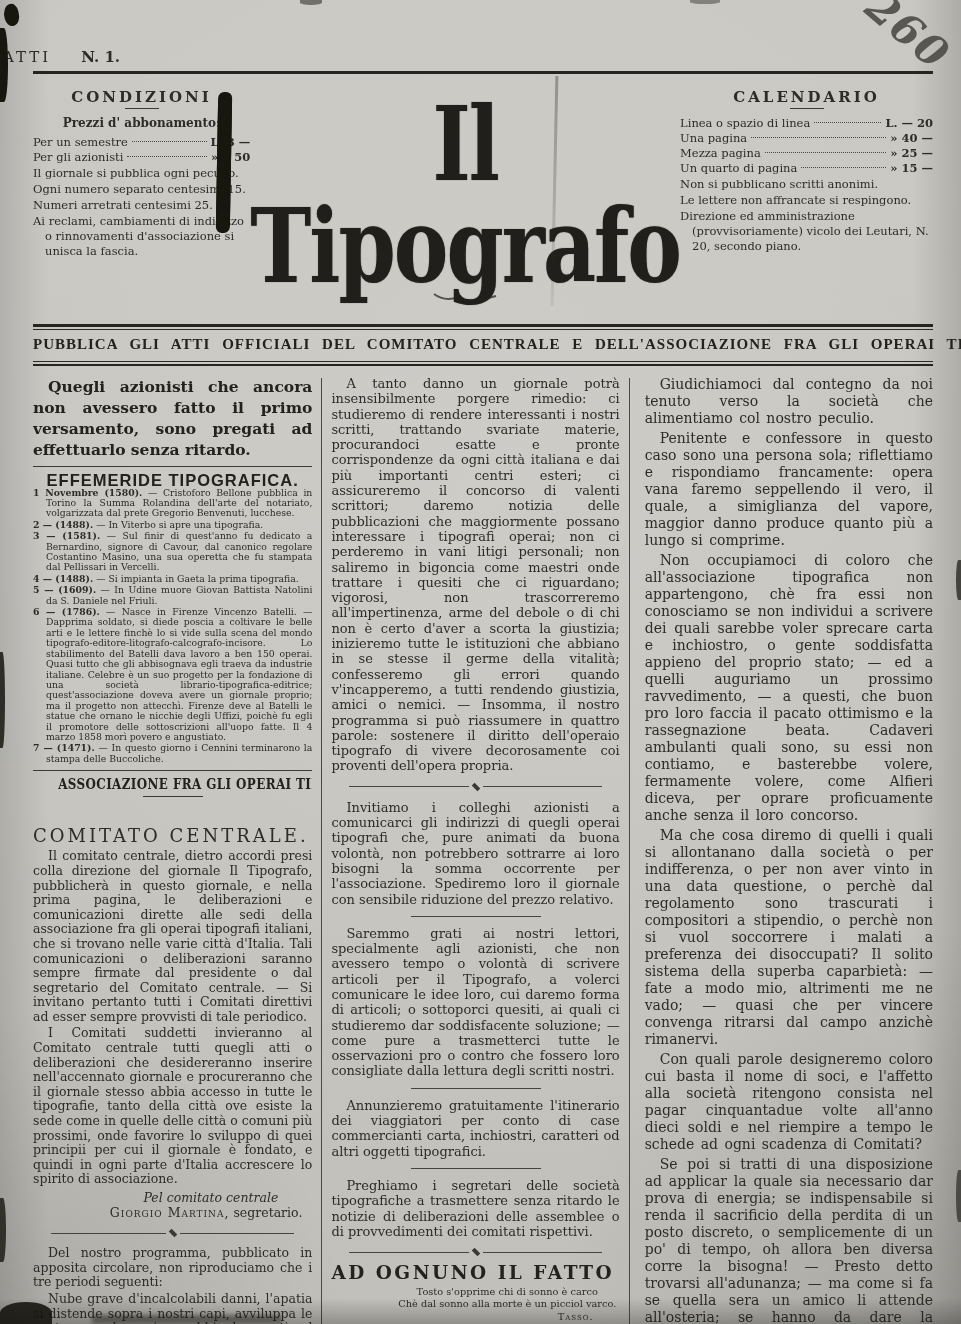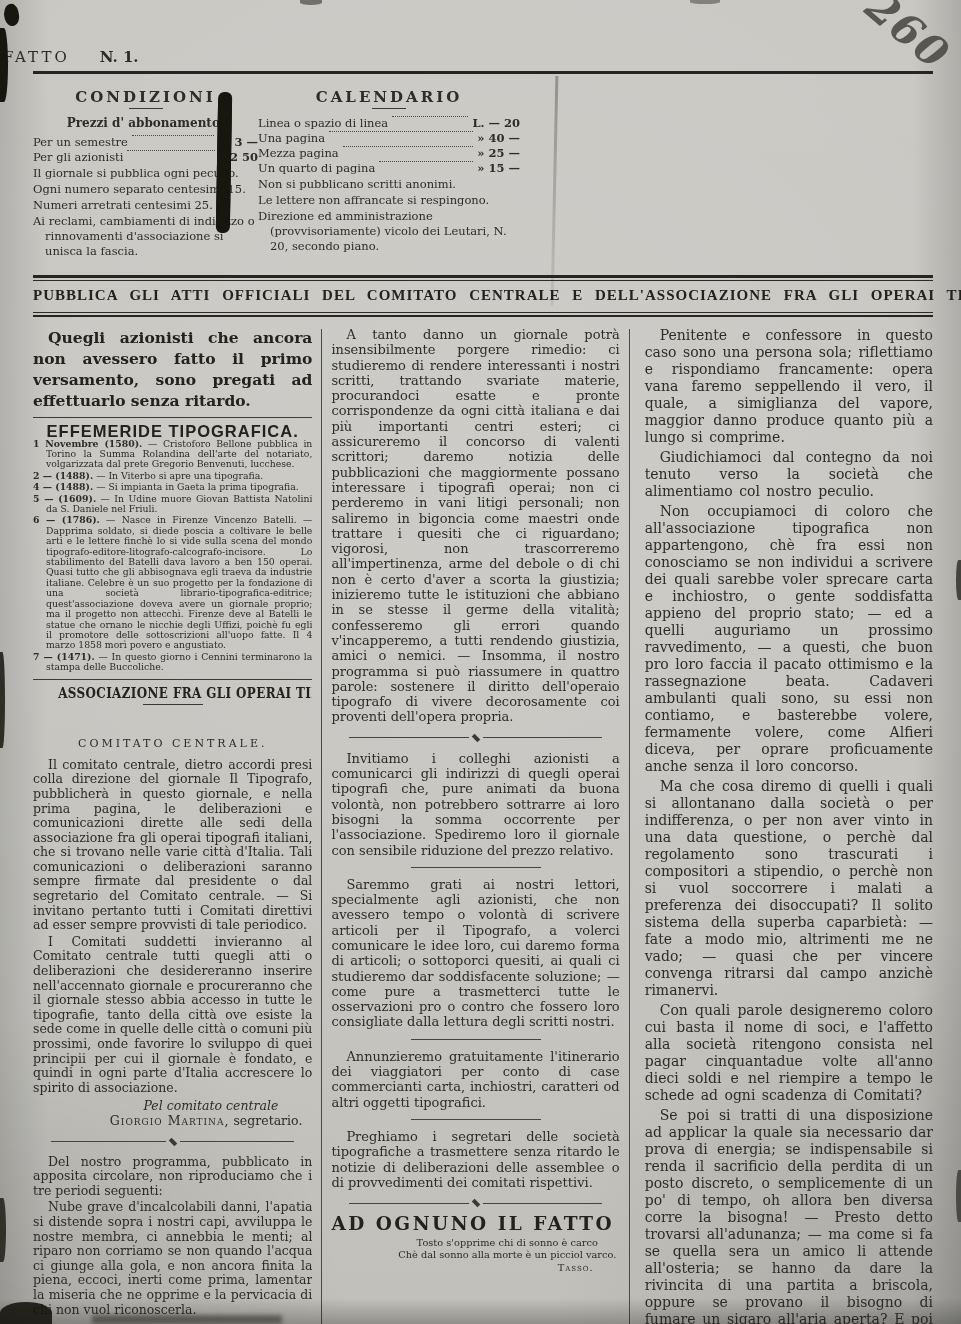--- a/index.html
+++ b/index.html
@@ -27,21 +27,21 @@
     color:#45443f;transform:rotate(40deg);font-weight:bold;opacity:.85;letter-spacing:2px;}
 
   
   .mast{display:flex;margin-top:10px;}
   .mbox{font-size:11.5px;line-height:15px;}
   .mbox.left{width:225px;}
   .mbox.right{width:262px;}
   .mbox-title{text-align:center;font-weight:bold;font-size:15px;letter-spacing:3px;margin-top:6px;}
   .mbox-rule{width:34px;border-top:1px solid #3a3936;margin:3px auto 7px;}
   .mbox-sub{text-align:center;font-weight:bold;font-size:12px;margin:2px 0 4px;}
-  .prow{display:flex;align-items:flex-start;}
+  .prow{display:flex;align-items:center;}
   .leader{flex:1;border-bottom:1px dotted #4c4b46;margin:0 4px 3px;}
   .pval{white-space:nowrap;font-weight:bold;}
   .note{margin-top:1px;}
   .hang{padding-left:12px;text-indent:-12px;}
   .mast-center{flex:1;text-align:center;position:relative;}
   .mast-title{
     display:inline-block;margin-top:8px;font-weight:bold;font-size:82px;line-height:1;
     letter-spacing:-2px;color:#201f1b;transform:scaleY(1.25);transform-origin:top center;
     text-shadow:0 0 1px rgba(30,30,25,.6);
   }
@@ -70,21 +70,21 @@
   .notice{font-weight:bold;font-size:15.5px;line-height:21px;text-align:justify;text-indent:15px;color:#23221d;margin-bottom:0;}
   .hr{border-top:1px solid #3c3b37;margin:6px 0;}
   .eff-title{text-align:center;font-family:"Liberation Sans","DejaVu Sans",sans-serif;
     font-weight:bold;font-size:16.5px;letter-spacing:1px;margin-top:5px;color:#23221d;}
   .eff-sub{text-align:center;font-weight:bold;font-size:9.6px;margin:3px 0 5px;}
   .eff-entry{font-size:9.3px;line-height:10.4px;text-align:justify;padding-left:13px;text-indent:-13px;margin-bottom:1px;}
   .lead{font-weight:bold;}
   .assoc-title{text-align:center;font-weight:bold;font-size:14.5px;letter-spacing:.5px;
     white-space:nowrap;transform:scaleX(.82);transform-origin:center;margin-top:6px;color:#23221d;}
   .assoc-rule{width:60px;border-top:1px solid #3a3936;margin:4px auto 8px;}
-  .comitato{text-align:center;font-size:11px;letter-spacing:3px;margin-bottom:6px;margin-top:32px;}
+  .comitato{font-size:18px;letter-spacing:3px;margin-bottom:6px;margin-top:32px;}
   .sig{margin-top:4px;}
   .sig-role{font-style:italic;text-align:right;padding-right:34px;}
   .sig-line{text-align:right;padding-right:10px;}
   .sc{font-variant:small-caps;letter-spacing:1px;margin-top:24px;}
 
   .orn{display:flex;align-items:center;margin:9px 18px;}
   .orn-line{flex:1;border-top:1px solid #45443f;}
   .orn-dia{width:8px;height:8px;background:#3a3936;transform:rotate(45deg) scale(1,.5);margin:0 3px;}
   .rule-short{width:130px;border-top:1px solid #45443f;margin:9px auto;}
 
@@ -112,21 +112,21 @@
 </style>
 </head>
 <body>
 
 <div class="sheet">
   <div class="handwritten">260</div>
 
   <div class="inner">
 
     <div class="hdr">
-      <div class="hdr-city">FATTO</div>
+      <div class="hdr-city">ATTI</div>
       <div class="hdr-issue">N. 1.</div>
     </div>
     <div class="rule-heavy"></div>
 
     <div class="mast">
       <div class="mbox left">
         <div class="mbox-title">CONDIZIONI</div>
         <div class="mbox-rule"></div>
         <div class="mbox-sub">Prezzi d' abbonamento:</div>
         <div class="prow">
@@ -138,20 +138,26 @@
           <span>Per gli azionisti</span>
           <span class="leader"></span>
           <span class="pval">» 2 50</span>
         </div>
         <div class="note">Il giornale si pubblica ogni peculio.</div>
         <div class="note">Ogni numero separato centesimi 15.</div>
         <div class="note">Numeri arretrati centesimi 25.</div>
         <div class="note hang">Ai reclami, cambiamenti di indirizzo o rinnovamenti d'associazione si unisca la fascia.</div>
       </div>
 
+      <div class="mast-center">
+        <span class="mast-title">Il Tipografo</span>
+        <svg class="flourish" width="70" height="18" viewBox="0 0 70 18">
+          <path d="M4 4 C 20 16, 34 2, 30 8 C 27 13, 45 12, 66 6" stroke="#2b2a26" stroke-width="2" fill="none" opacity=".75"></path>
+        </svg>
+      </div>
 
       <div class="mbox right">
         <div class="mbox-title">CALENDARIO</div>
         <div class="mbox-rule"></div>
         <div class="prow">
           <span>Linea o spazio di linea</span>
           <span class="leader"></span>
           <span class="pval">L. — 20</span>
         </div>
         <div class="prow">
@@ -186,20 +192,24 @@
         <div class="hr"></div>
         <div class="eff-title">EFFEMERIDE TIPOGRAFICA.</div>
 
         <div class="eff-entry">
           <span class="lead">1 Novembre (1580).</span>
           <span>— Cristoforo Bellone pubblica in Torino la Summa Rolandina dell'arte del notariato, volgarizzata dal prete Gregorio Benvenuti, lucchese.</span>
         </div>
         <div class="eff-entry">
           <span class="lead">2 — (1488).</span>
           <span>— In Viterbo si apre una tipografia.</span>
+        </div>
+        <div class="eff-entry">
+          <span class="lead">3 — (1581).</span>
+          <span>— Sul finir di quest'anno fu dedicato a Bernardino, signore di Cavour, dal canonico regolare Costantino Masino, una sua operetta che fu stampata dal Pellissari in Vercelli.</span>
         </div>
         <div class="eff-entry">
           <span class="lead">4 — (1488).</span>
           <span>— Si impianta in Gaeta la prima tipografia.</span>
         </div>
         <div class="eff-entry">
           <span class="lead">5 — (1609).</span>
           <span>— In Udine muore Giovan Battista Natolini da S. Daniele nel Friuli.</span>
         </div>
         <div class="eff-entry">
@@ -260,22 +270,22 @@
           <div>Tosto s'opprime chi di sonno è carco</div>
           <div>Chè dal sonno alla morte è un picciol varco.</div>
           <div class="epi-author">Tasso.</div>
         </div>
 
       </div>
 
       <div class="vrule"></div>
 
       <div class="col col3">
+        <p class="para">Giudichiamoci dal contegno da noi tenuto verso la società che alimentiamo col nostro peculio.</p>
         <p class="para">Penitente e confessore in questo caso sono una persona sola; riflettiamo e rispondiamo francamente: opera vana faremo seppellendo il vero, il quale, a simiglianza del vapore, maggior danno produce quanto più a lungo si comprime.</p>
-        <p class="para">Giudichiamoci dal contegno da noi tenuto verso la società che alimentiamo col nostro peculio.</p>
         <p class="para">Non occupiamoci di coloro che all'associazione tipografica non appartengono, chè fra essi non conosciamo se non individui a scrivere dei quali sarebbe voler sprecare carta e inchiostro, o gente soddisfatta appieno del proprio stato; — ed a quelli auguriamo un prossimo ravvedimento, — a questi, che buon pro loro faccia il pacato ottimismo e la rassegnazione beata. Cadaveri ambulanti quali sono, su essi non contiamo, e basterebbe volere, fermamente volere, come Alfieri diceva, per oprare proficuamente anche senza il loro concorso.</p>
         <p class="para">Ma che cosa diremo di quelli i quali si allontanano dalla società o per indifferenza, o per non aver vinto in una data questione, o perchè dal regolamento sono trascurati i compositori a stipendio, o perchè non si vuol soccorrere i malati a preferenza dei disoccupati? Il solito sistema della superba caparbietà: — fate a modo mio, altrimenti me ne vado; — quasi che per vincere convenga ritrarsi dal campo anzichè rimanervi.</p>
         <p class="para">Con quali parole designeremo coloro cui basta il nome di soci, e l'affetto alla società ritengono consista nel pagar cinquantadue volte all'anno dieci soldi e nel riempire a tempo le schede ad ogni scadenza di Comitati?</p>
         <p class="para">Se poi si tratti di una disposizione ad applicar la quale sia necessario dar prova di energia; se indispensabile si renda il sacrificio della perdita di un posto discreto, o semplicemente di un po' di tempo, oh allora ben diversa corre la bisogna! — Presto detto trovarsi all'adunanza; — ma come si fa se quella sera un amico li attende all'osteria; se hanno da dare la rivincita di una partita a briscola, oppure se provano il bisogno di fumare un sigaro all'aria aperta? E poi la mancanza d'un soldato non impedisce mica che la guerra si faccia.</p>
 
       </div>
     </div>
   </div>
 
   <div class="crease"></div>

